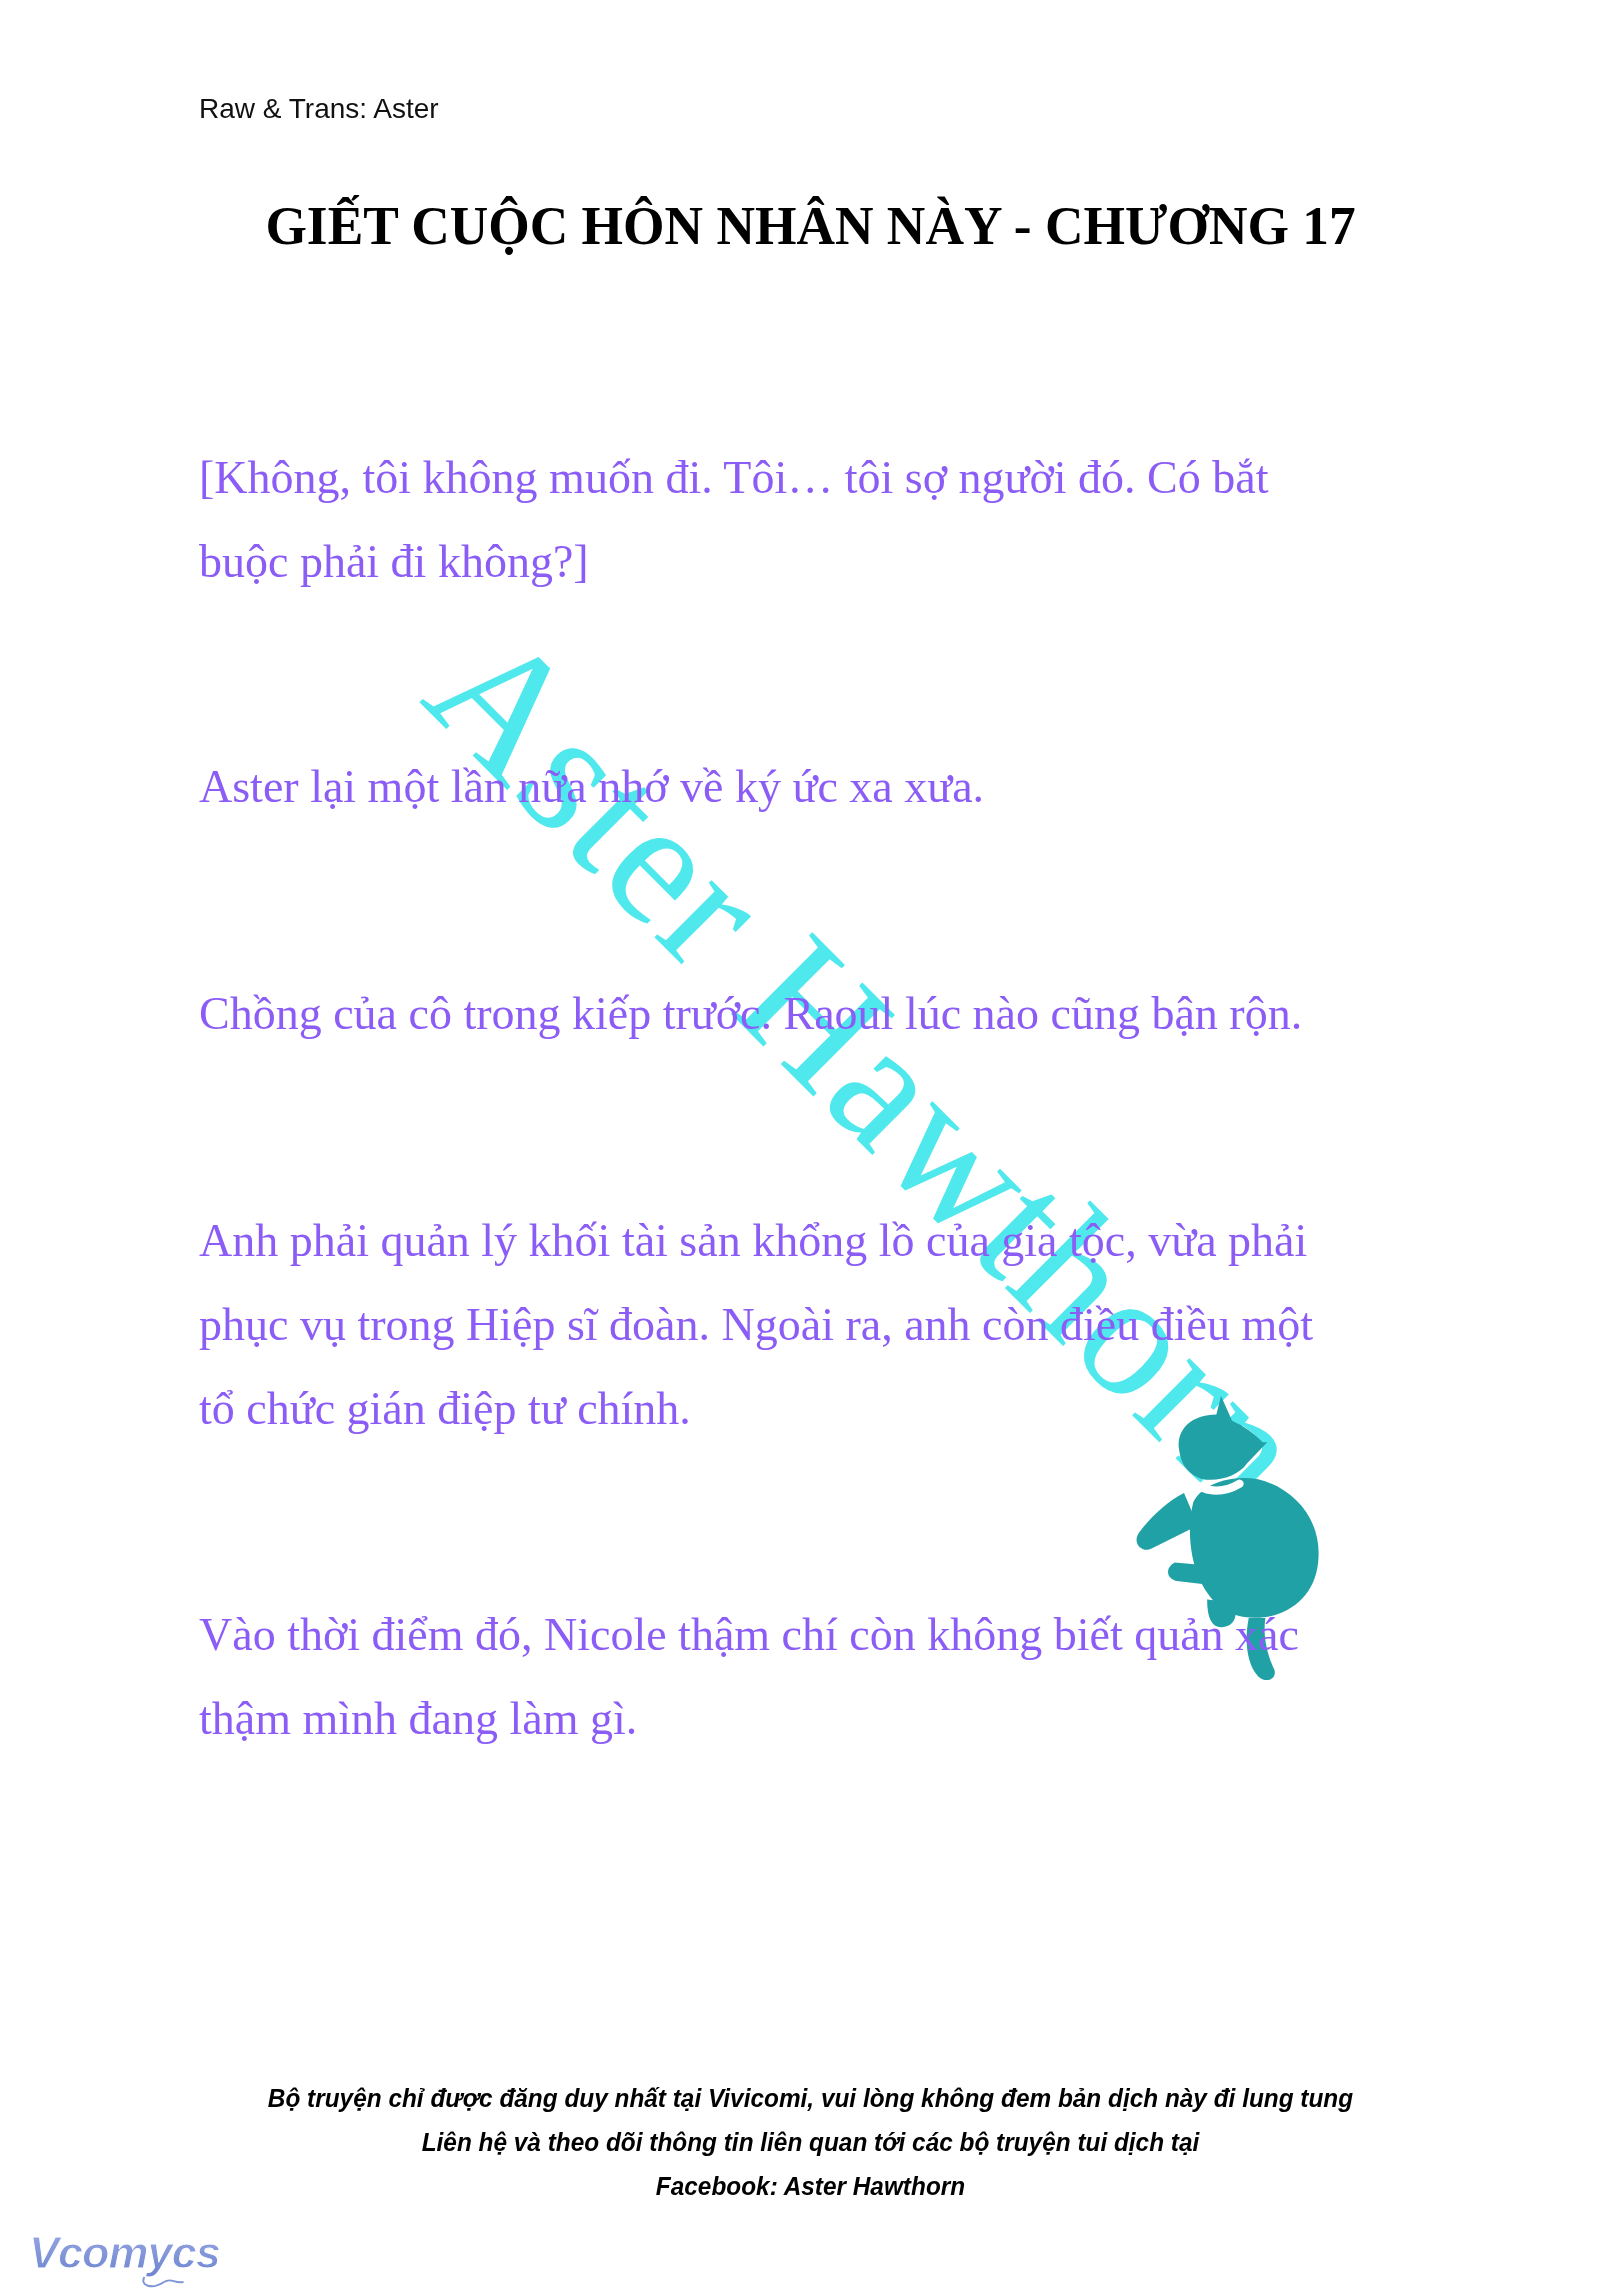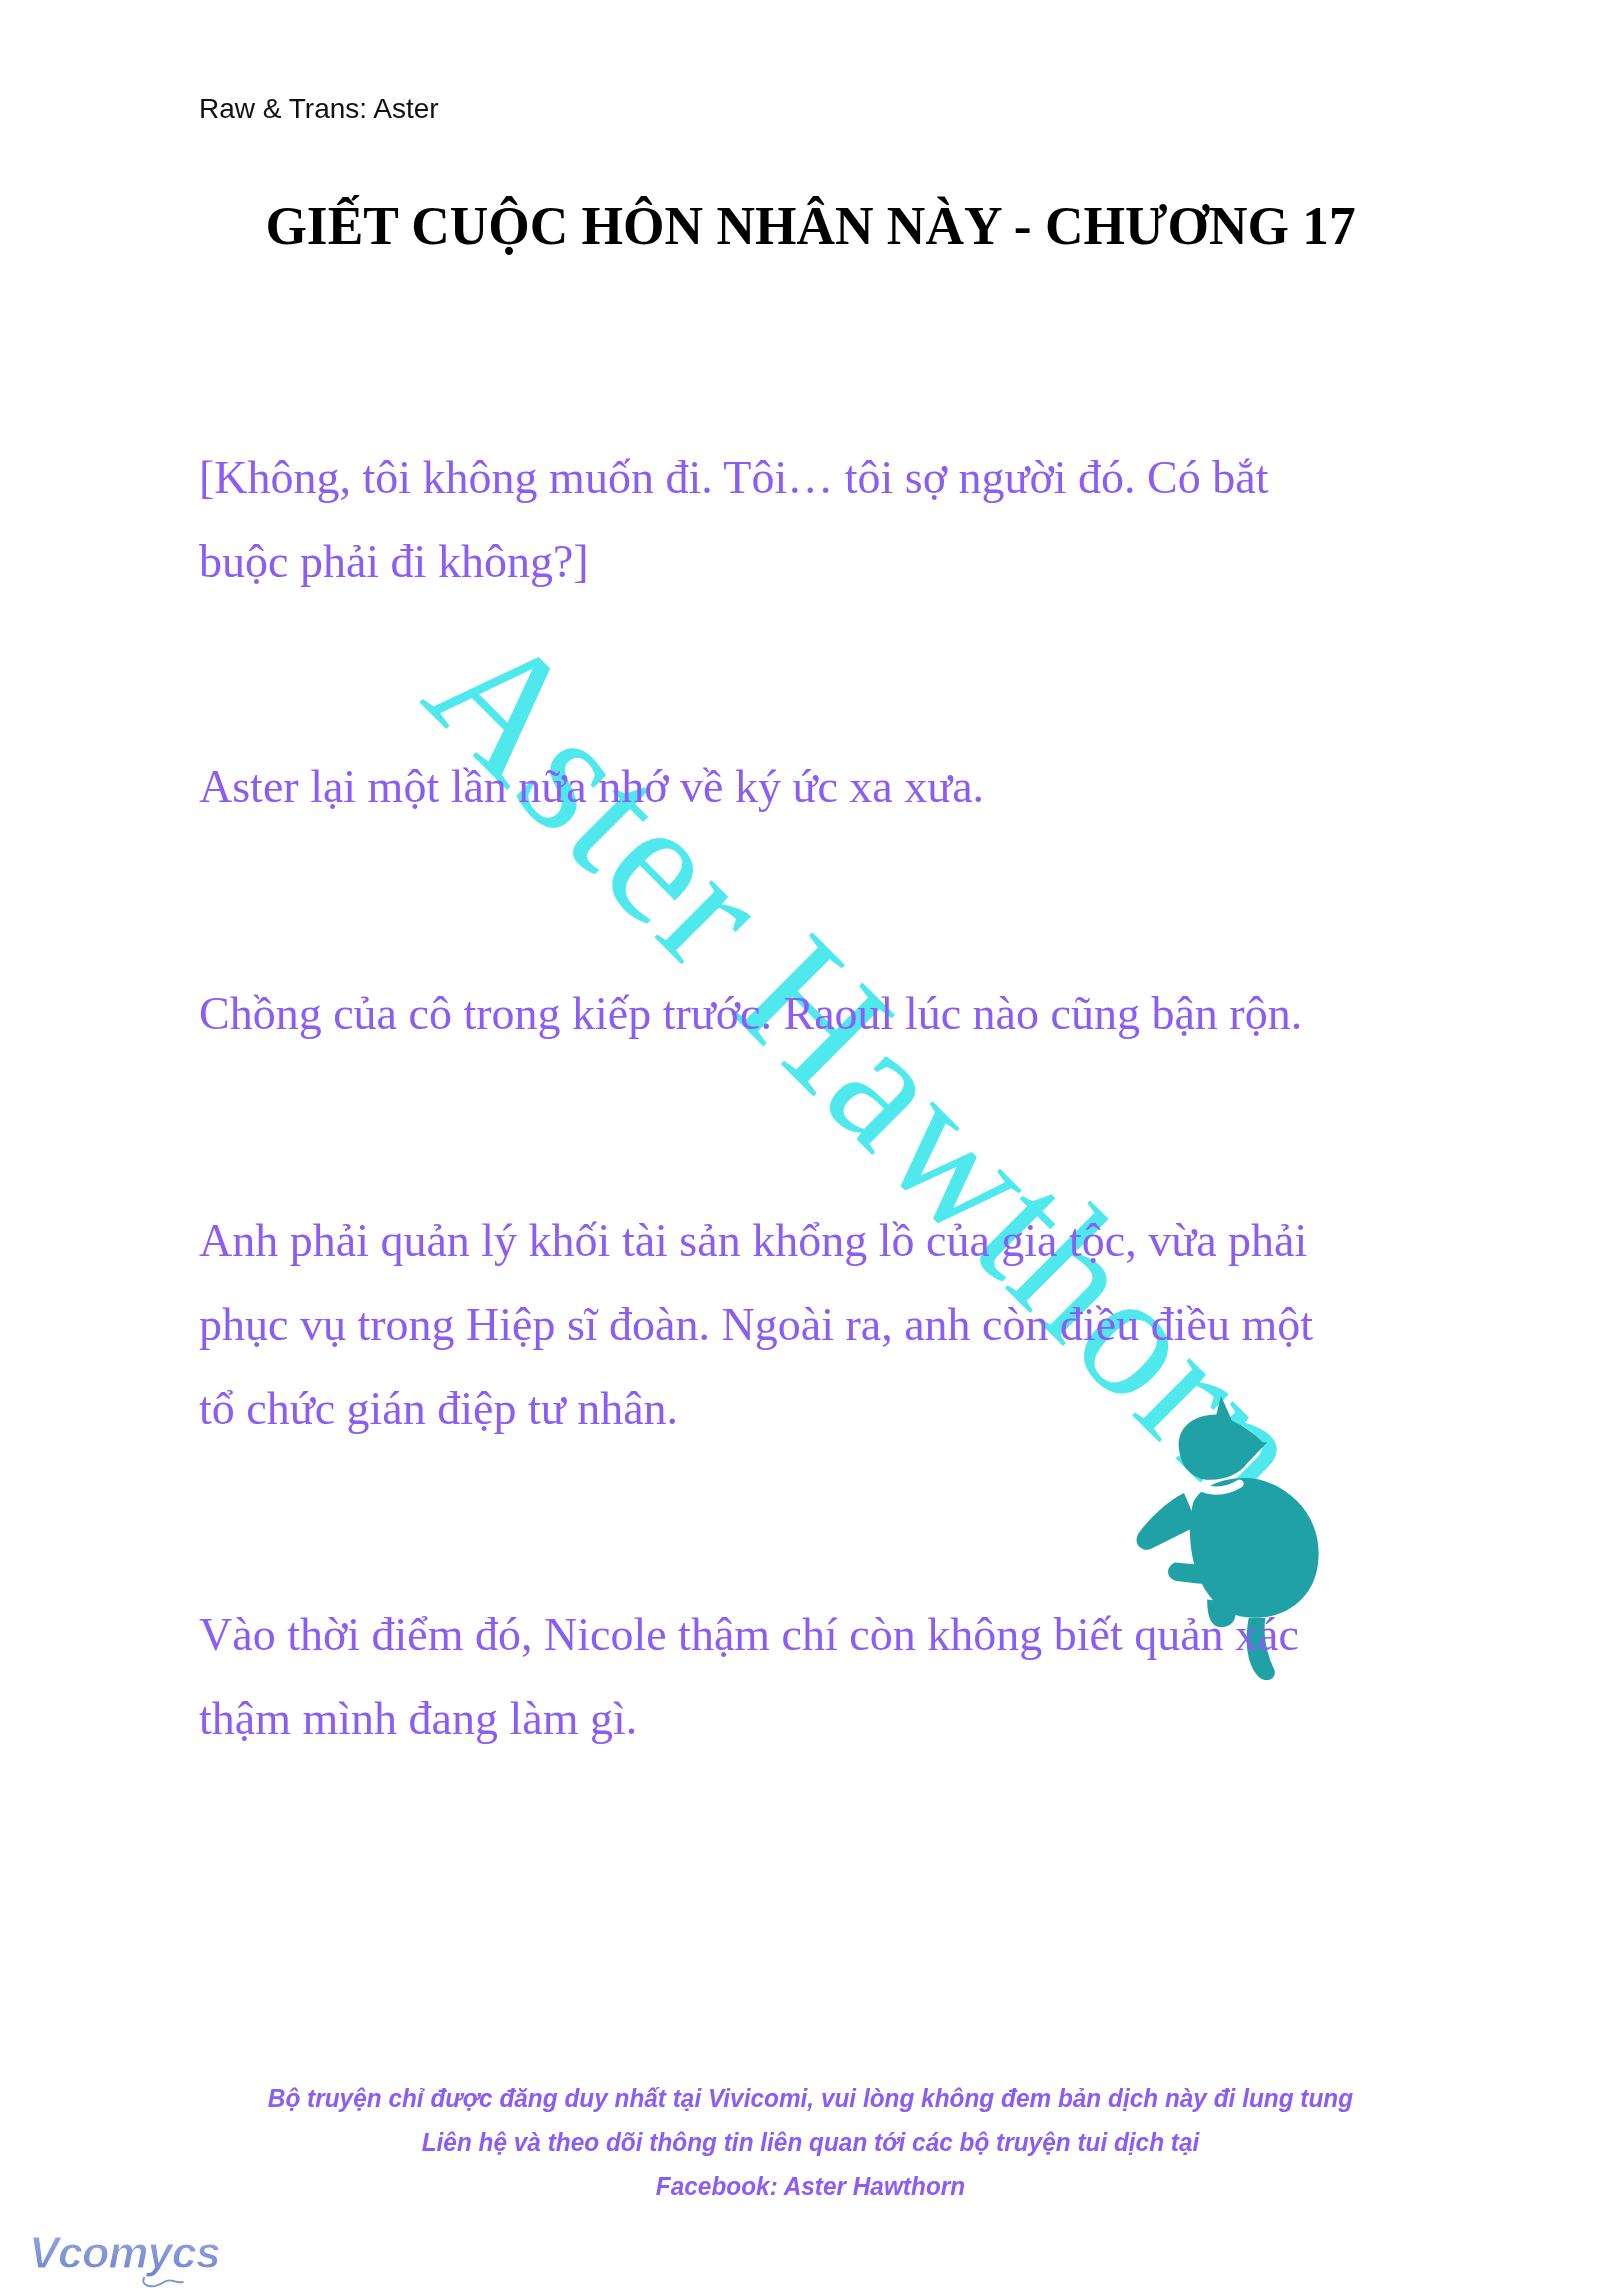--- a/index.html
+++ b/index.html
@@ -16,21 +16,21 @@
     letter-spacing: 0px; transform: scaleX(0.97);
   }
   .body-text {
     position: absolute; left: 199px; width: 1274px;
     font-family: "Liberation Serif", serif; font-size: 46px; line-height: 84px; color: #8b5cf6;
     z-index: 3;
   }
   .footer {
     position: absolute; left: 0; width: 1621px; top: 2076px; text-align: center;
     font-family: "Liberation Sans", sans-serif; font-style: italic; font-weight: bold;
-    font-size: 26.5px; line-height: 44px; color: #8b5cf6;
+    font-size: 26.5px; line-height: 44px; color: #000000;
     z-index: 3;
   }
   .footer div { transform: scaleX(0.92); }
   .watermark {
     position: absolute; left: 157px; top: 990px;
     font-family: "Liberation Serif", serif; font-size: 176px; color: #4ee8ed;
     transform-origin: 0 0; transform: rotate(45deg) translate(-19.6px,-549px);
     white-space: nowrap; z-index: 2; letter-spacing: 2px;
   }
   .cat { position: absolute; left: 1127px; top: 1382px; width: 225px; height: 333px; z-index: 2; }
@@ -54,21 +54,21 @@
     <div>Aster lại một lần nữa nhớ về ký ức xa xưa.</div>
   </div>
 
   <div class="body-text" style="top:972px;">
     <div>Chồng của cô trong kiếp trước. Raoul lúc nào cũng bận rộn.</div>
   </div>
 
   <div class="body-text" style="top:1199px;">
     <div>Anh phải quản lý khối tài sản khổng lồ của gia tộc, vừa phải</div>
     <div>phục vụ trong Hiệp sĩ đoàn. Ngoài ra, anh còn điều điều một</div>
-    <div>tổ chức gián điệp tư nhân.</div>
+    <div>tổ chức gián điệp tư chính.</div>
   </div>
 
   <div class="body-text" style="top:1593px;">
     <div>Vào thời điểm đó, Nicole thậm chí còn không biết quản xác</div>
     <div>thậm mình đang làm gì.</div>
   </div>
 
   <div class="watermark">Aster Hawthorn</div>
 
   <svg class="cat" viewBox="0 0 240 360">

